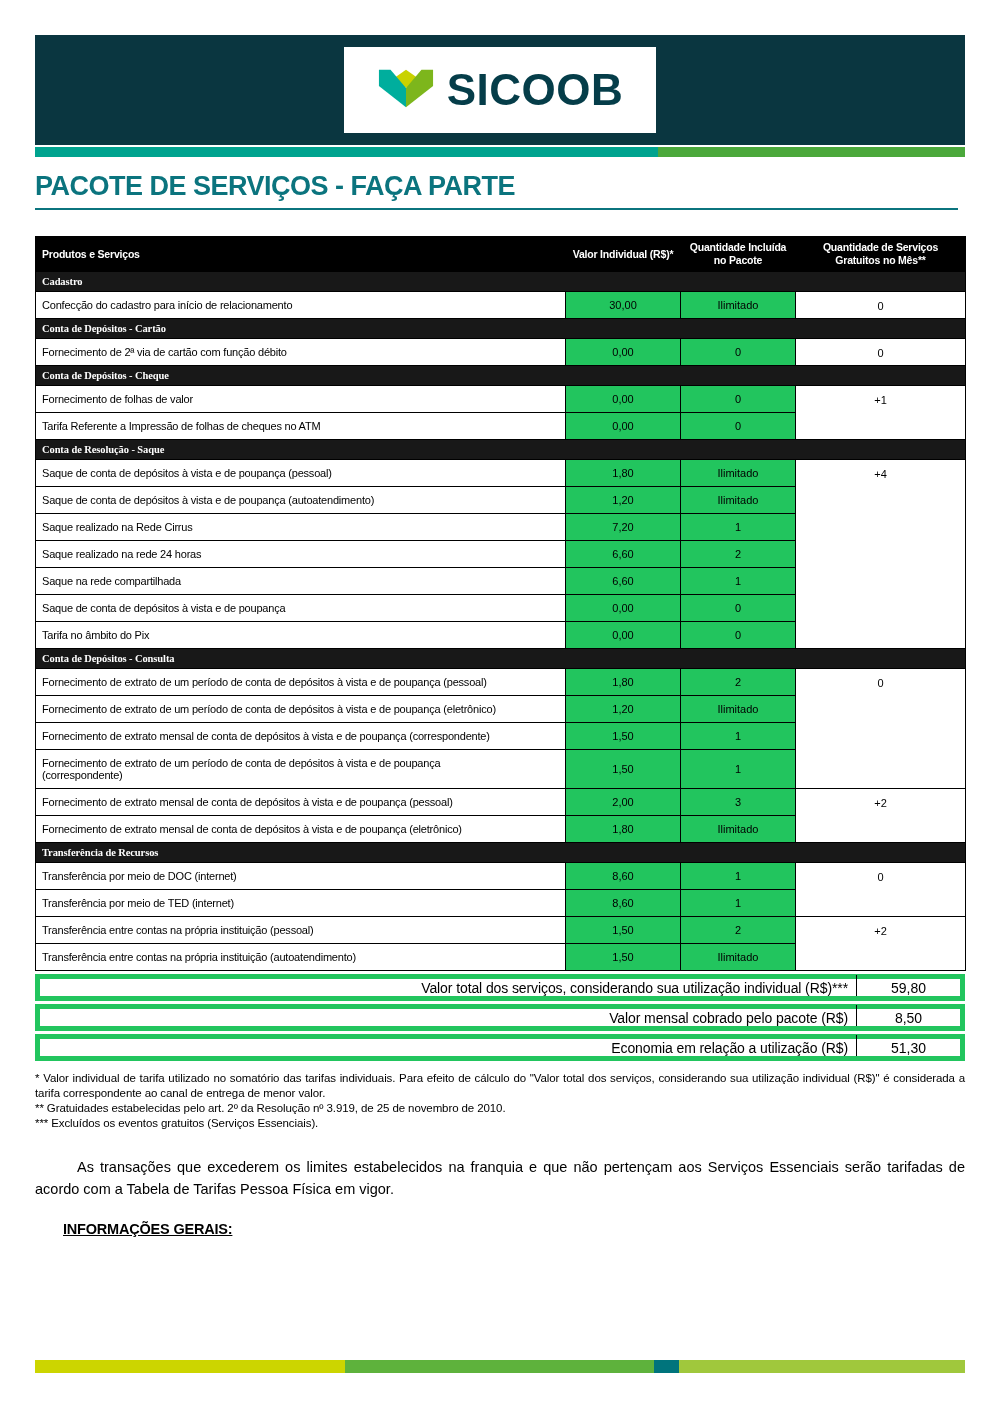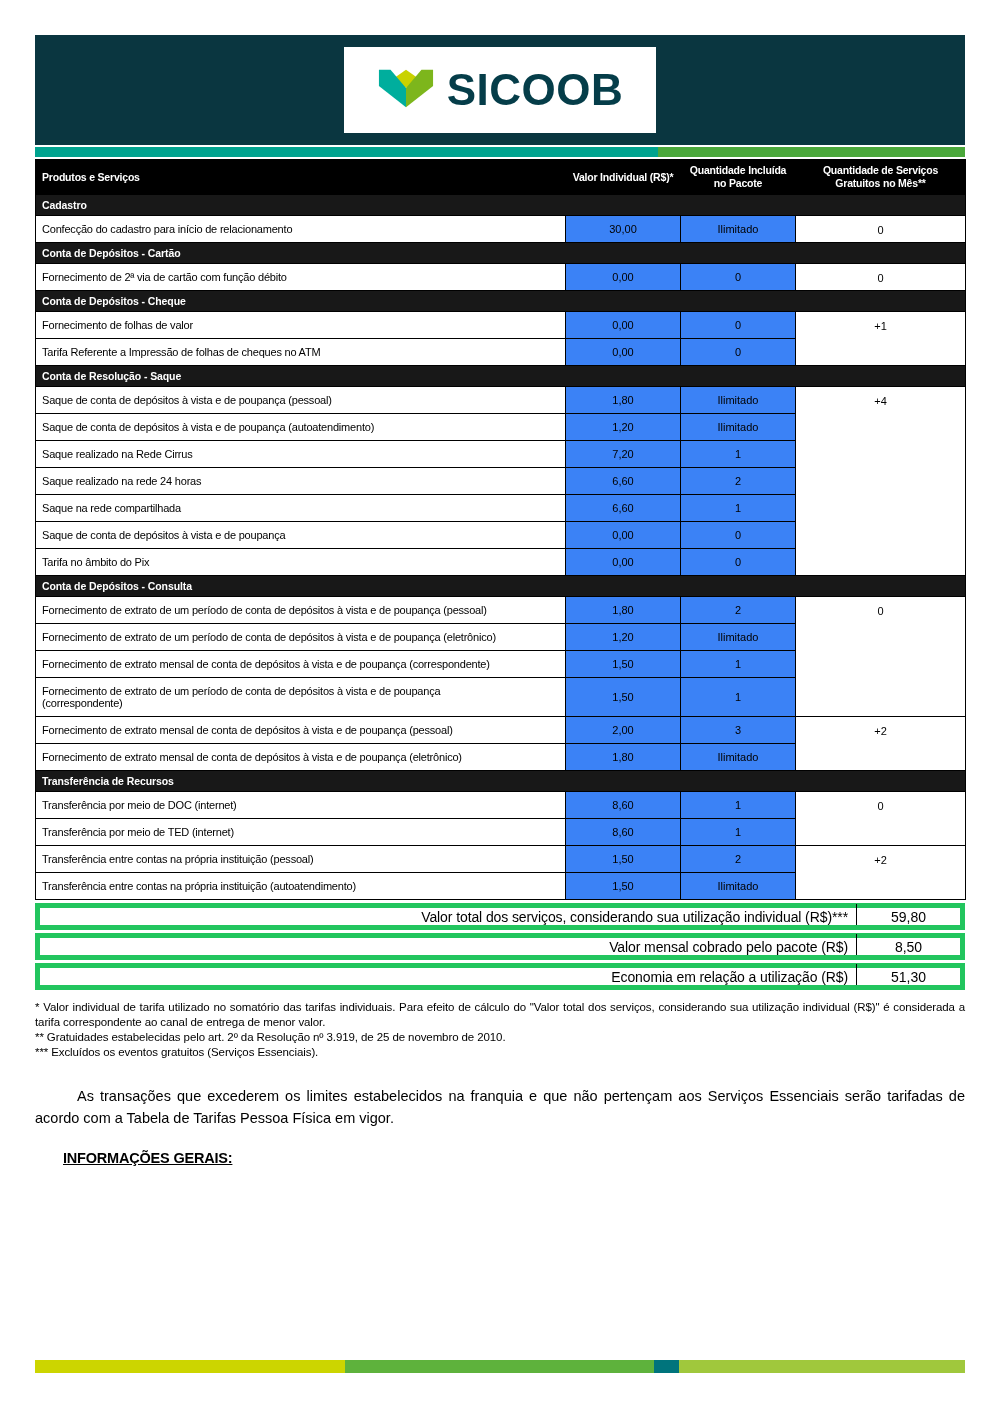--- a/index.html
+++ b/index.html
@@ -44,21 +44,21 @@
     margin-top: 14px;
     font-size: 27px; font-weight: bold;
     color: #0b747e;
     letter-spacing: -0.5px;
     padding-bottom: 6px;
     border-bottom: 2px solid #0b747e;
   }
 
   
   table.services {
-    margin-top: 2px;
+    margin-top: 26px;
     width: 930px;
     border-collapse: collapse;
     table-layout: fixed;
   }
   col.c-produto { width: 530px; }
   col.c-valor   { width: 115px; }
   col.c-qtd     { width: 115px; }
   col.c-grat    { width: 170px; }
 
   table.services th, table.services td { border: 1px solid #000; }
@@ -72,30 +72,31 @@
     vertical-align: middle;
     line-height: 1.25;
   }
   thead th.col-produto { text-align: left; }
 
   tr.section-row td {
     background: #181818; color: #fff;
     font-weight: bold; font-size: 10.5px;
     padding: 4px 6px;
     letter-spacing: -0.1px;
+    font-family: Liberation Serif, serif;
   }
   td.col-produto {
     font-size: 11px; padding: 7px 6px;
     letter-spacing: -0.2px;
     white-space: pre-line;
     background: #fff;
   }
   td.col-valor, td.col-qtd {
     font-size: 11px; text-align: center; vertical-align: middle;
-    background: #3b82f6;
+    background: #22c55e;
   }
   td.col-grat {
     font-size: 11px; text-align: center;
     vertical-align: top; padding-top: 8px;
     background: #fff;
   }
 
   
   .summary { margin-top: 3px; width: 930px; }
   .summary-row {
@@ -159,20 +160,21 @@
           </svg>
         </span>
         <span class="logo-text">SICOOB</span>
       </div>
     </div>
     <div class="header-strip">
       <div class="strip-teal"></div>
       <div class="strip-green"></div>
     </div>
 
+    <div class="page-title">PACOTE DE SERVIÇOS - FAÇA PARTE</div>
 
     <table class="services">
       <colgroup>
         <col class="c-produto">
           <col class="c-valor">
           <col class="c-qtd">
           <col class="c-grat">
       </colgroup>
       <thead>
         <tr>

